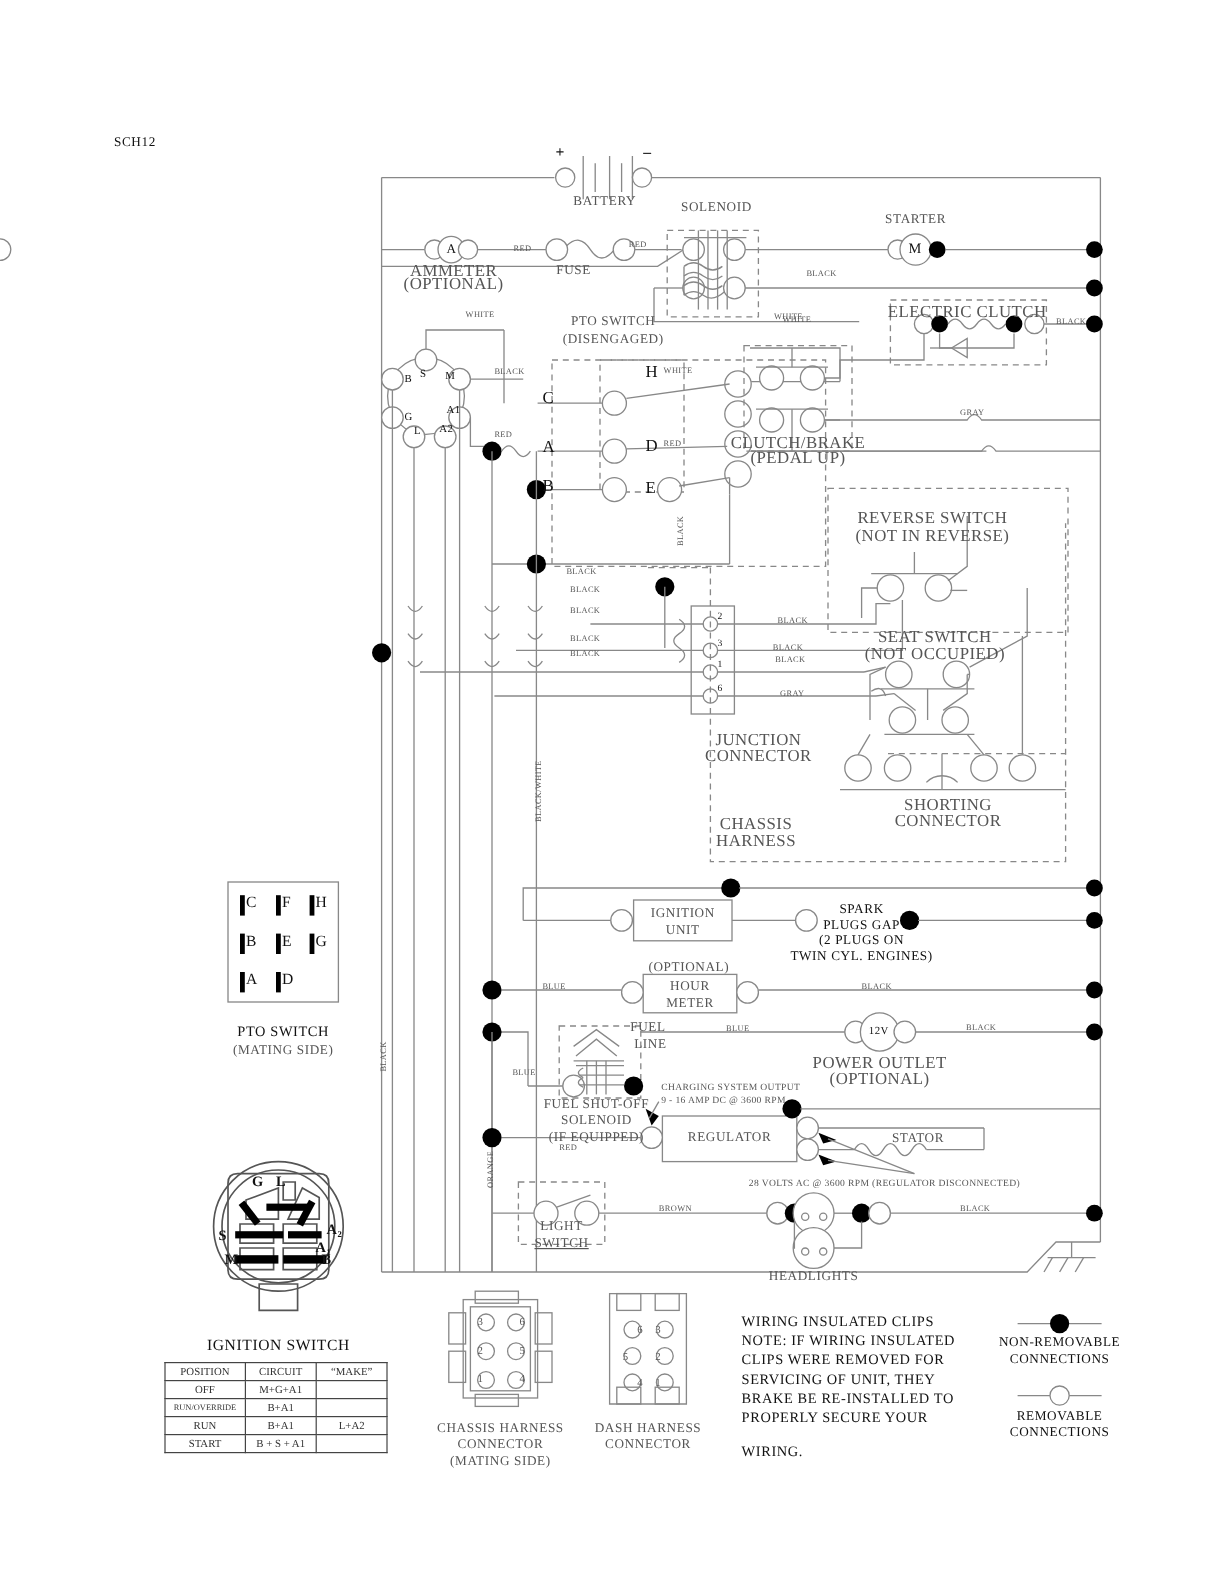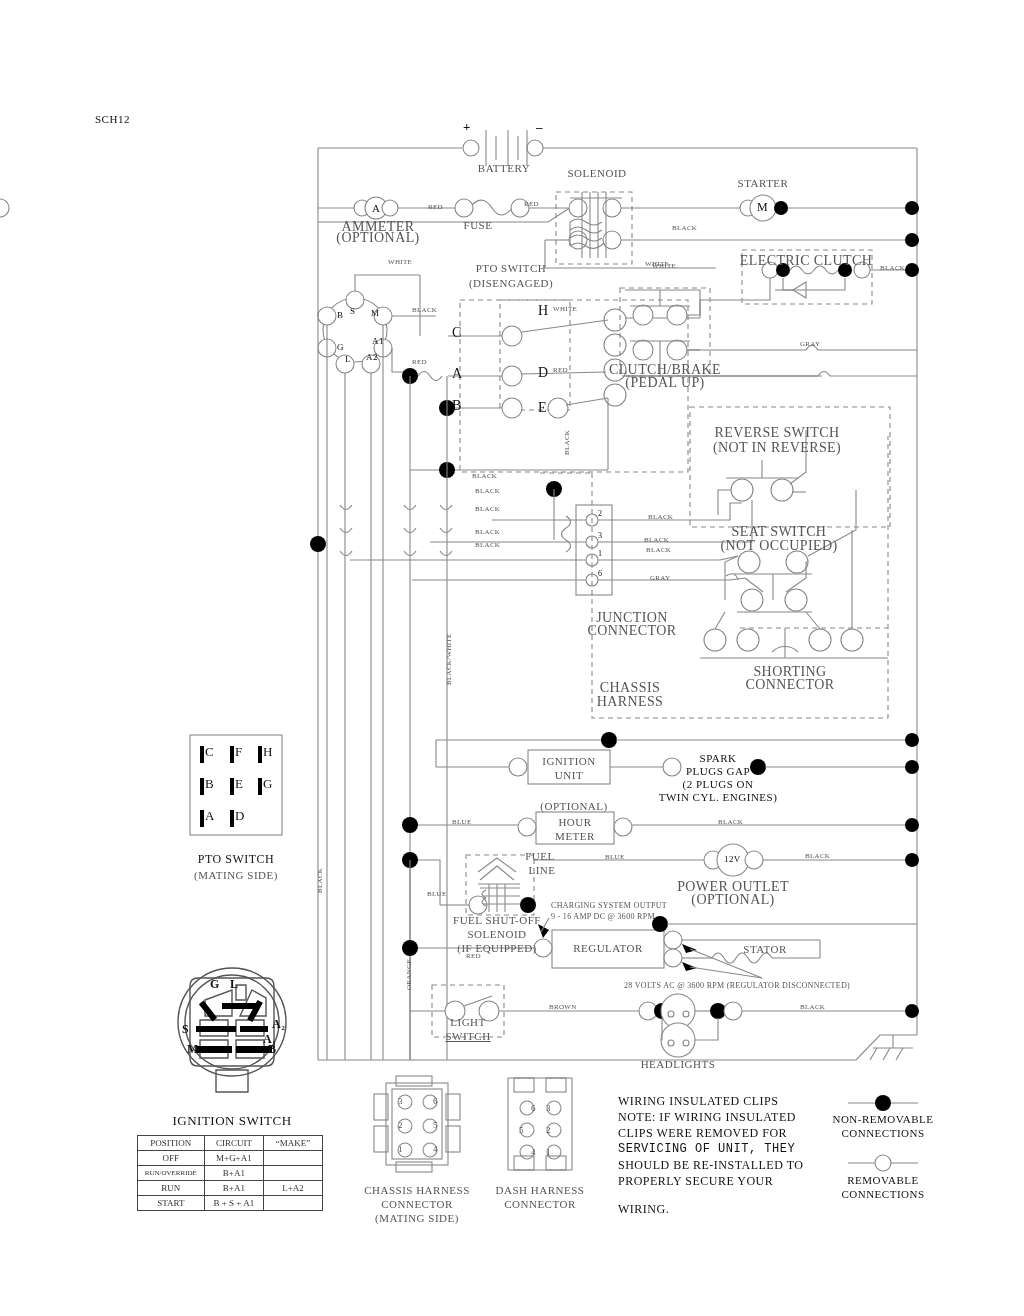--- a/index.html
+++ b/index.html
@@ -619,22 +619,22 @@
 <div class="lbl t9 gray" style="left:519px;top:1125px;">5</div>
 <div class="lbl t9 gray" style="left:546px;top:1125px;">2</div>
 <div class="lbl t9 gray" style="left:531px;top:1147px;">4</div>
 <div class="lbl t9 gray" style="left:546px;top:1147px;">1</div>
 <div class="lbl t11 gray ctr" style="left:540px;top:1184px;">DASH HARNESS</div>
 <div class="lbl t11 gray ctr" style="left:540px;top:1198px;">CONNECTOR</div>
 
 <div class="lbl t12 blk" style="left:618px;top:1094px;text-align:right;">WIRING INSULATED CLIPS</div>
 <div class="lbl t12 blk" style="left:618px;top:1110px;">NOTE:  IF WIRING INSULATED</div>
 <div class="lbl t12 blk" style="left:618px;top:1126px;">CLIPS WERE REMOVED FOR</div>
-<div class="lbl t12 blk" style="left:618px;top:1142px;font-family:Liberation Mono, monospace;">SERVICING OF UNIT, THEY</div>
-<div class="lbl t12 blk" style="left:618px;top:1158px;">SHOULD BE RE-INSTALLED TO</div>
+<div class="lbl t12 blk" style="left:618px;top:1142px;">SERVICING OF UNIT, THEY</div>
+<div class="lbl t12 blk" style="left:618px;top:1158px;">BRAKE BE RE-INSTALLED TO</div>
 <div class="lbl t12 blk" style="left:618px;top:1174px;">PROPERLY SECURE YOUR</div>
 <div class="lbl t12 blk" style="left:618px;top:1202px;">WIRING.</div>
 
 <div class="lbl t11 blk ctr" style="left:883px;top:1113px;">NON-REMOVABLE</div>
 <div class="lbl t11 blk ctr" style="left:883px;top:1127px;">CONNECTIONS</div>
 <div class="lbl t11 blk ctr" style="left:883px;top:1174px;">REMOVABLE</div>
 <div class="lbl t11 blk ctr" style="left:883px;top:1188px;">CONNECTIONS</div>
 
 </div>
 

